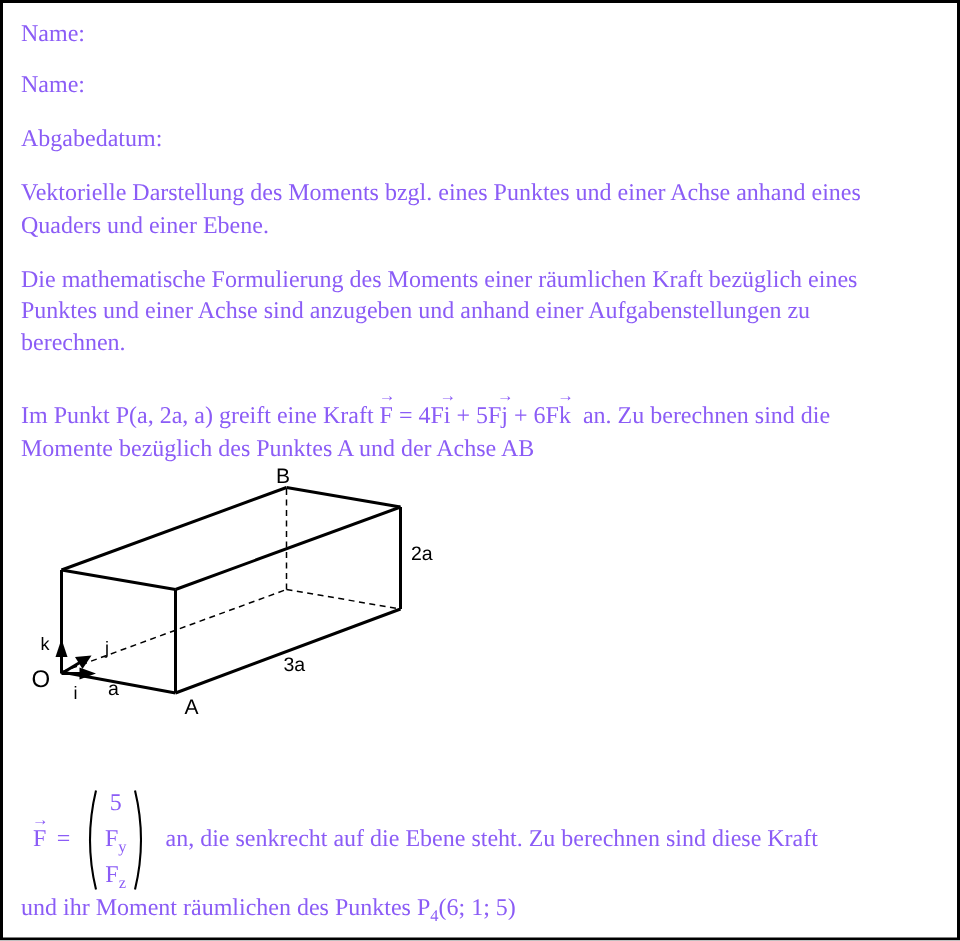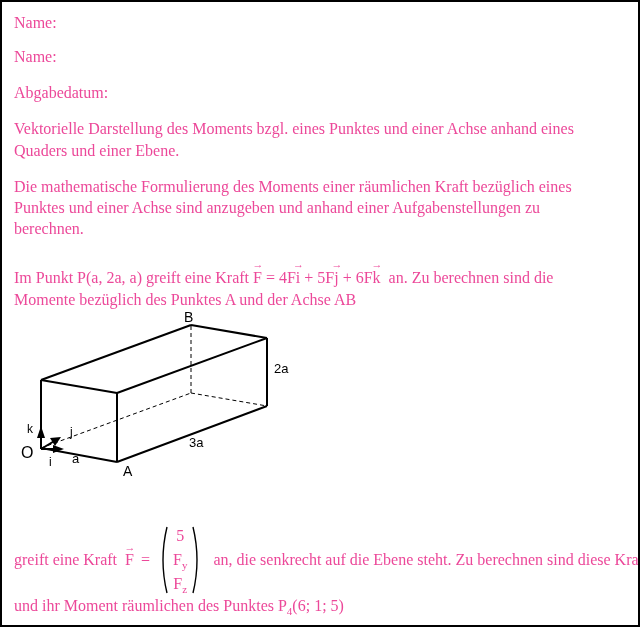--- a/index.html
+++ b/index.html
@@ -4,21 +4,21 @@
 <style>
   html,body{margin:0;padding:0;background:#fff;}
   .page{
     position:relative;
     width:640px;height:627px;
     box-sizing:border-box;
     border:2px solid #000;
     background:#fff;
     font-family:"Liberation Serif", serif;
     font-size:16px;
-    color:#ec4899;
+    color:#8b5cf6;
     overflow:hidden;
   }
   .line{
     position:absolute;
     left:12px;
     white-space:pre;
     line-height:20px;
   }
   .bold{font-weight:normal;}
   .vec{position:relative;display:inline-block;}
@@ -96,21 +96,21 @@
     <text class="fig-label" x="15" y="128" font-size="12">k</text>
     <text class="fig-label" x="37" y="161" font-size="12">i</text>
     <text class="fig-label" x="58" y="131" font-size="12">j</text>
     <text class="fig-label" x="262" y="68" font-size="13">2a</text>
     <text class="fig-label" x="177" y="142" font-size="13">3a</text>
     <text class="fig-label" x="60" y="158" font-size="13">a</text>
   </svg>
 
 
   <div class="formula-row">
-    <span>greift eine Kraft</span><span class="vec m-l8">F</span><span class="m-l7">=</span><span class="colvec"><svg class="paren-svg" width="12" height="72" viewBox="0 0 12 72">
+    <span class="vec m-l8">F</span><span class="m-l7">=</span><span class="colvec"><svg class="paren-svg" width="12" height="72" viewBox="0 0 12 72">
           <path d="M10 3 Q 2 36 10 69" stroke="#000" stroke-width="1.4" fill="none"></path>
         </svg><span class="entries"><span class="entry">5</span><span class="entry"><span>F</span><sub>y</sub></span><span class="entry"><span>F</span><sub>z</sub></span></span><svg class="paren-svg" width="12" height="72" viewBox="0 0 12 72">
           <path d="M2 3 Q 10 36 2 69" stroke="#000" stroke-width="1.4" fill="none"></path>
         </svg></span><span class="m-l10">an, die senkrecht auf die Ebene steht. Zu berechnen sind diese Kraft</span>
   </div>
 
   <div class="line" style="top:594px"><span>und ihr Moment räumlichen des Punktes P</span><sub>4</sub><span>(6; 1; 5)</span></div>
 
 </div>
 

